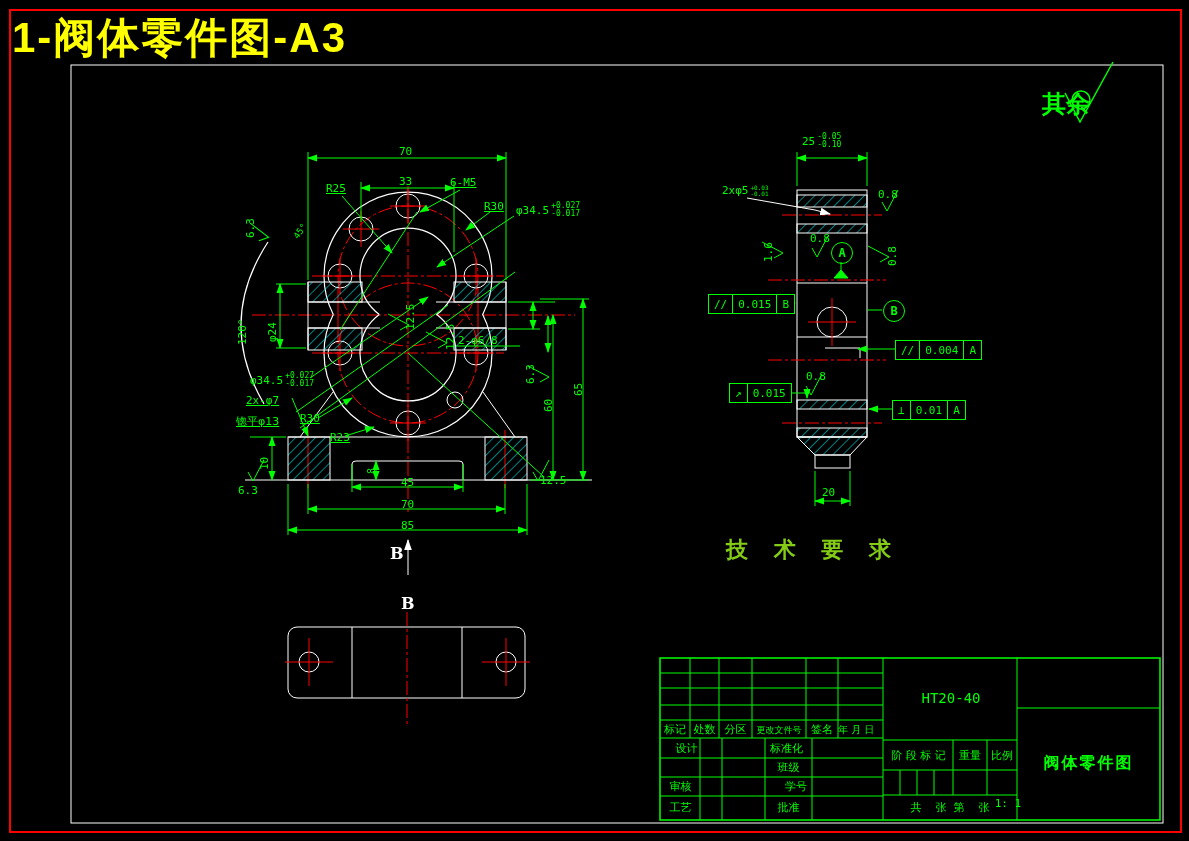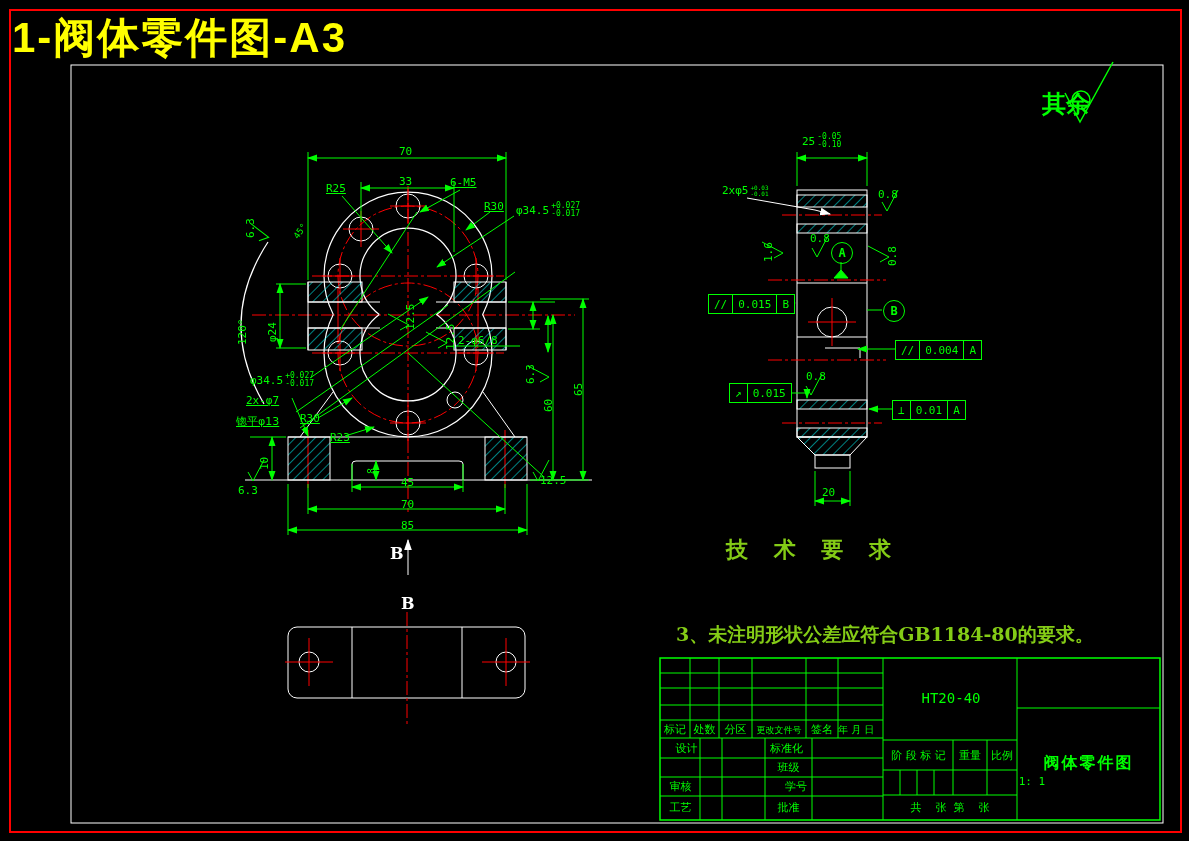--- a/index.html
+++ b/index.html
@@ -390,36 +390,35 @@
   <span>0.015</span>
 </div>
 <div class="tol" style="left:892px;top:400px;">
   <span>⊥</span>
   <span>0.01</span>
   <span>A</span>
 </div>
 <div class="lbl" style="left:822px;top:486px;">20</div>
 
 <div class="tech tech-title" style="left:726px;top:535px;">技 术 要 求</div>
-<div class="tech" style="left:676px;top:622px;">3、未注明形状公差应符合GB1184-80的要求。</div>
 
 <div class="tbl" style="left:661px;top:722px;width:28px;">标记</div>
 <div class="tbl" style="left:690px;top:722px;width:29px;">处数</div>
 <div class="tbl" style="left:720px;top:722px;width:31px;">分区</div>
 <div class="tbl" style="left:753px;top:724px;width:52px;font-size:9px;">更改文件号</div>
 <div class="tbl" style="left:807px;top:722px;width:30px;">签名</div>
 <div class="tbl" style="left:838px;top:723px;width:29px;font-size:10px;">年 月 日</div>
 <div class="tbl" style="left:668px;top:741px;width:37px;">设计</div>
 <div class="tbl" style="left:766px;top:741px;width:41px;">标准化</div>
 <div class="tbl" style="left:766px;top:760px;width:45px;">班级</div>
 <div class="tbl" style="left:662px;top:779px;width:37px;">审核</div>
 <div class="tbl" style="left:766px;top:779px;width:60px;">学号</div>
 <div class="tbl" style="left:662px;top:800px;width:37px;">工艺</div>
 <div class="tbl" style="left:766px;top:800px;width:45px;">批准</div>
 <div class="tbl" style="left:883px;top:690px;width:136px;font-size:14px;font-family:'DejaVu Sans Mono',monospace;">HT20-40</div>
 <div class="tbl" style="left:885px;top:748px;width:67px;">阶 段 标 记</div>
 <div class="tbl" style="left:954px;top:748px;width:32px;">重量</div>
 <div class="tbl" style="left:988px;top:748px;width:28px;">比例</div>
-<div class="tbl" style="left:988px;top:775px;width:40px;font-family:'DejaVu Sans Mono',monospace;margin-left:24px;">1: 1</div>
+<div class="tbl" style="left:988px;top:797px;width:40px;font-family:'DejaVu Sans Mono',monospace;">1: 1</div>
 <div class="tbl" style="left:888px;top:800px;width:124px;white-space:pre;">共    张  第    张</div>
 <div class="tbl" style="left:1019px;top:753px;width:139px;font-size:16px;font-weight:bold;letter-spacing:2px;">阀体零件图</div>
 
 </div>
 
 </body></html>

